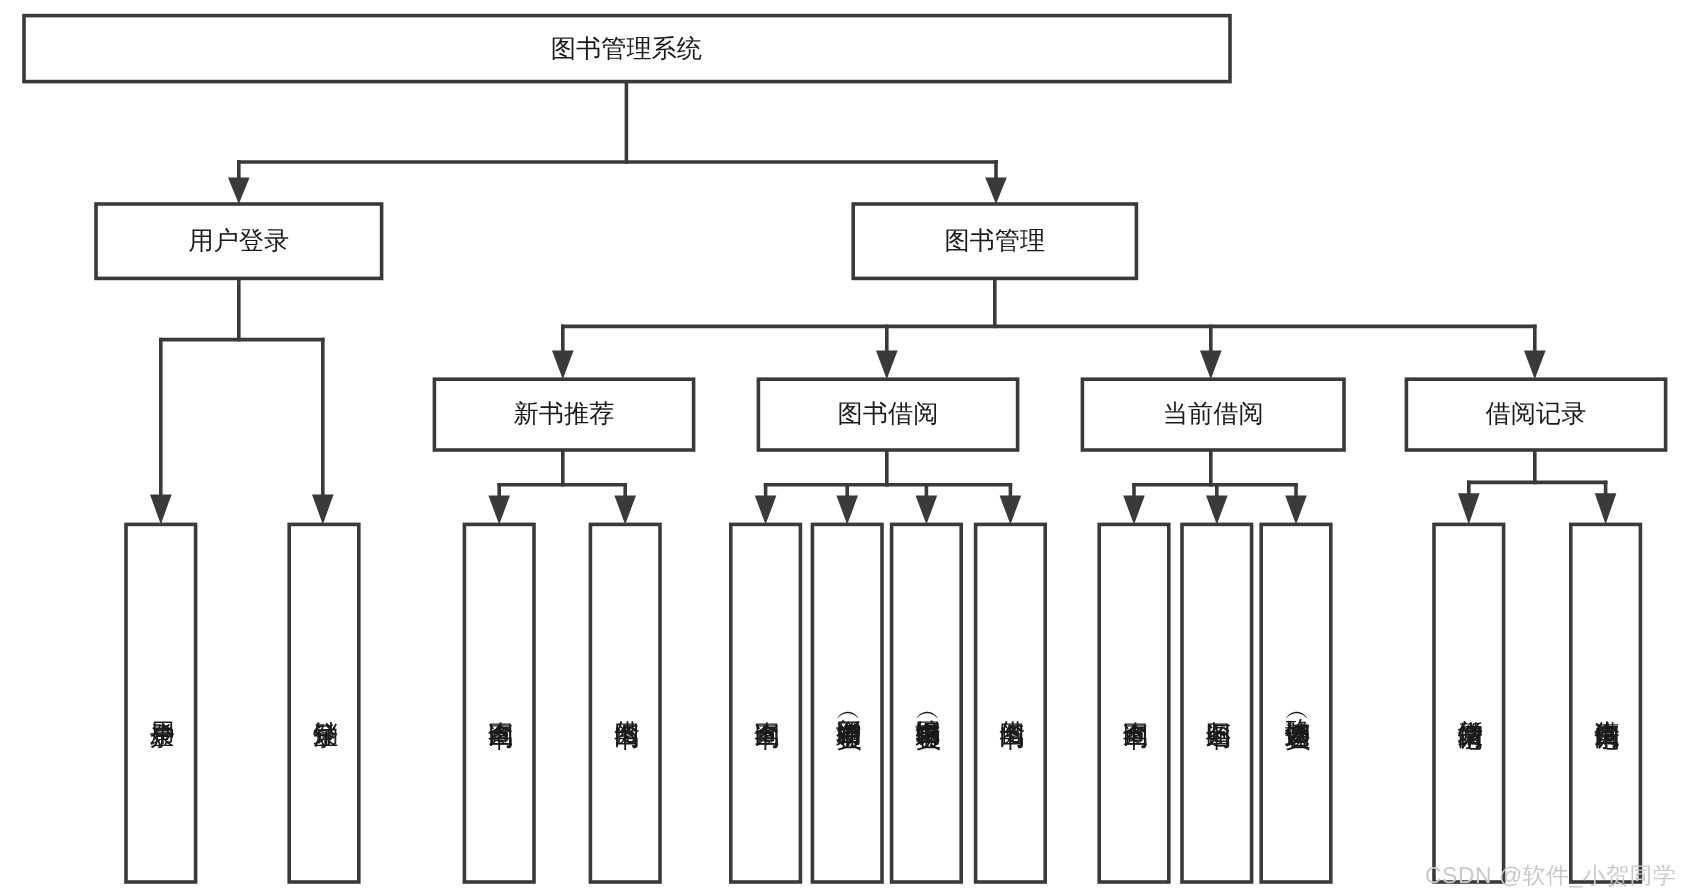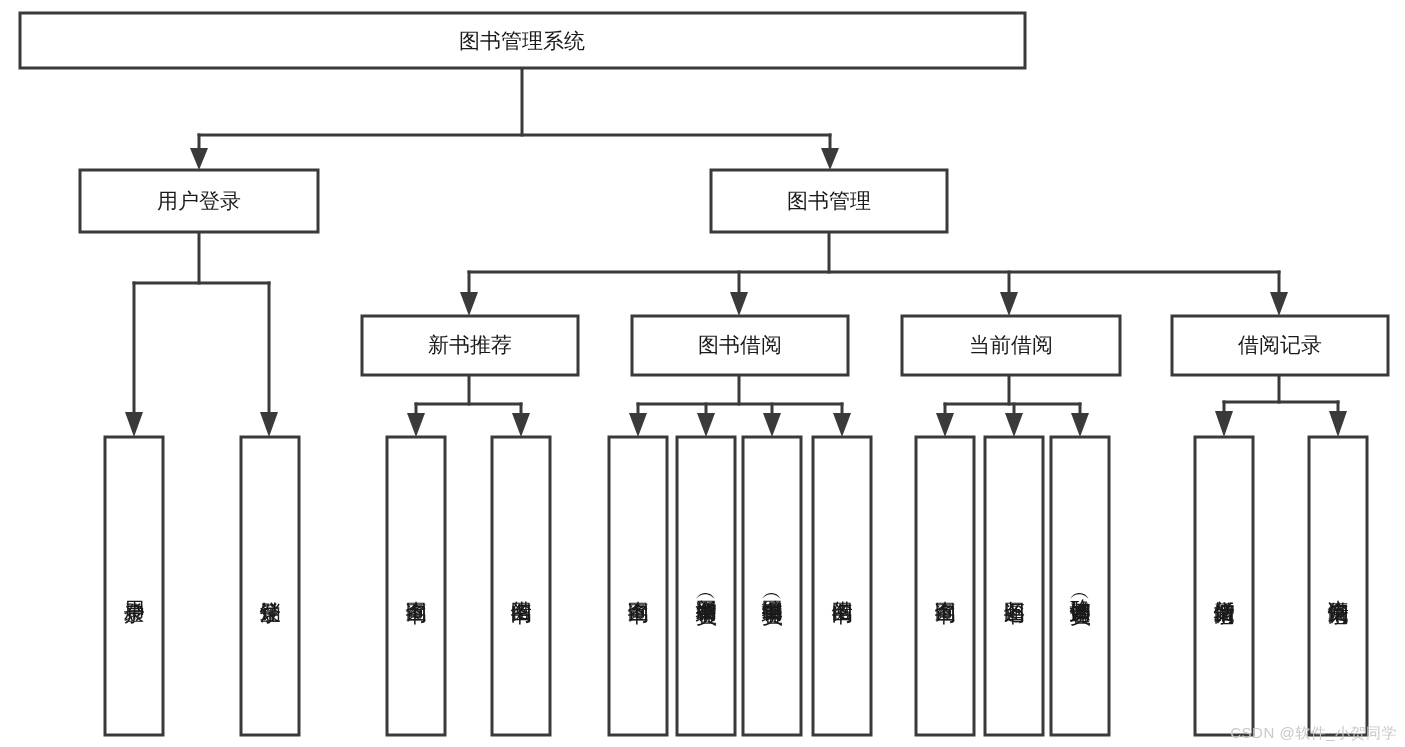--- a/index.html
+++ b/index.html
@@ -63,21 +63,21 @@
     align-items: center;
     justify-content: center;
     white-space: nowrap;
     pointer-events: none;
   }
   .watermark {
     position: absolute;
     right: 8px;
     bottom: 4px;
     font-family: "Liberation Sans", "DejaVu Sans", sans-serif;
-    font-size: 15px;
+    font-size: 19px;
     color: #c9c9c9;
     white-space: nowrap;
     letter-spacing: 0.5px;
   }
 </style>
 </head>
 <body>
 
 <div id="diagram-root">
 

